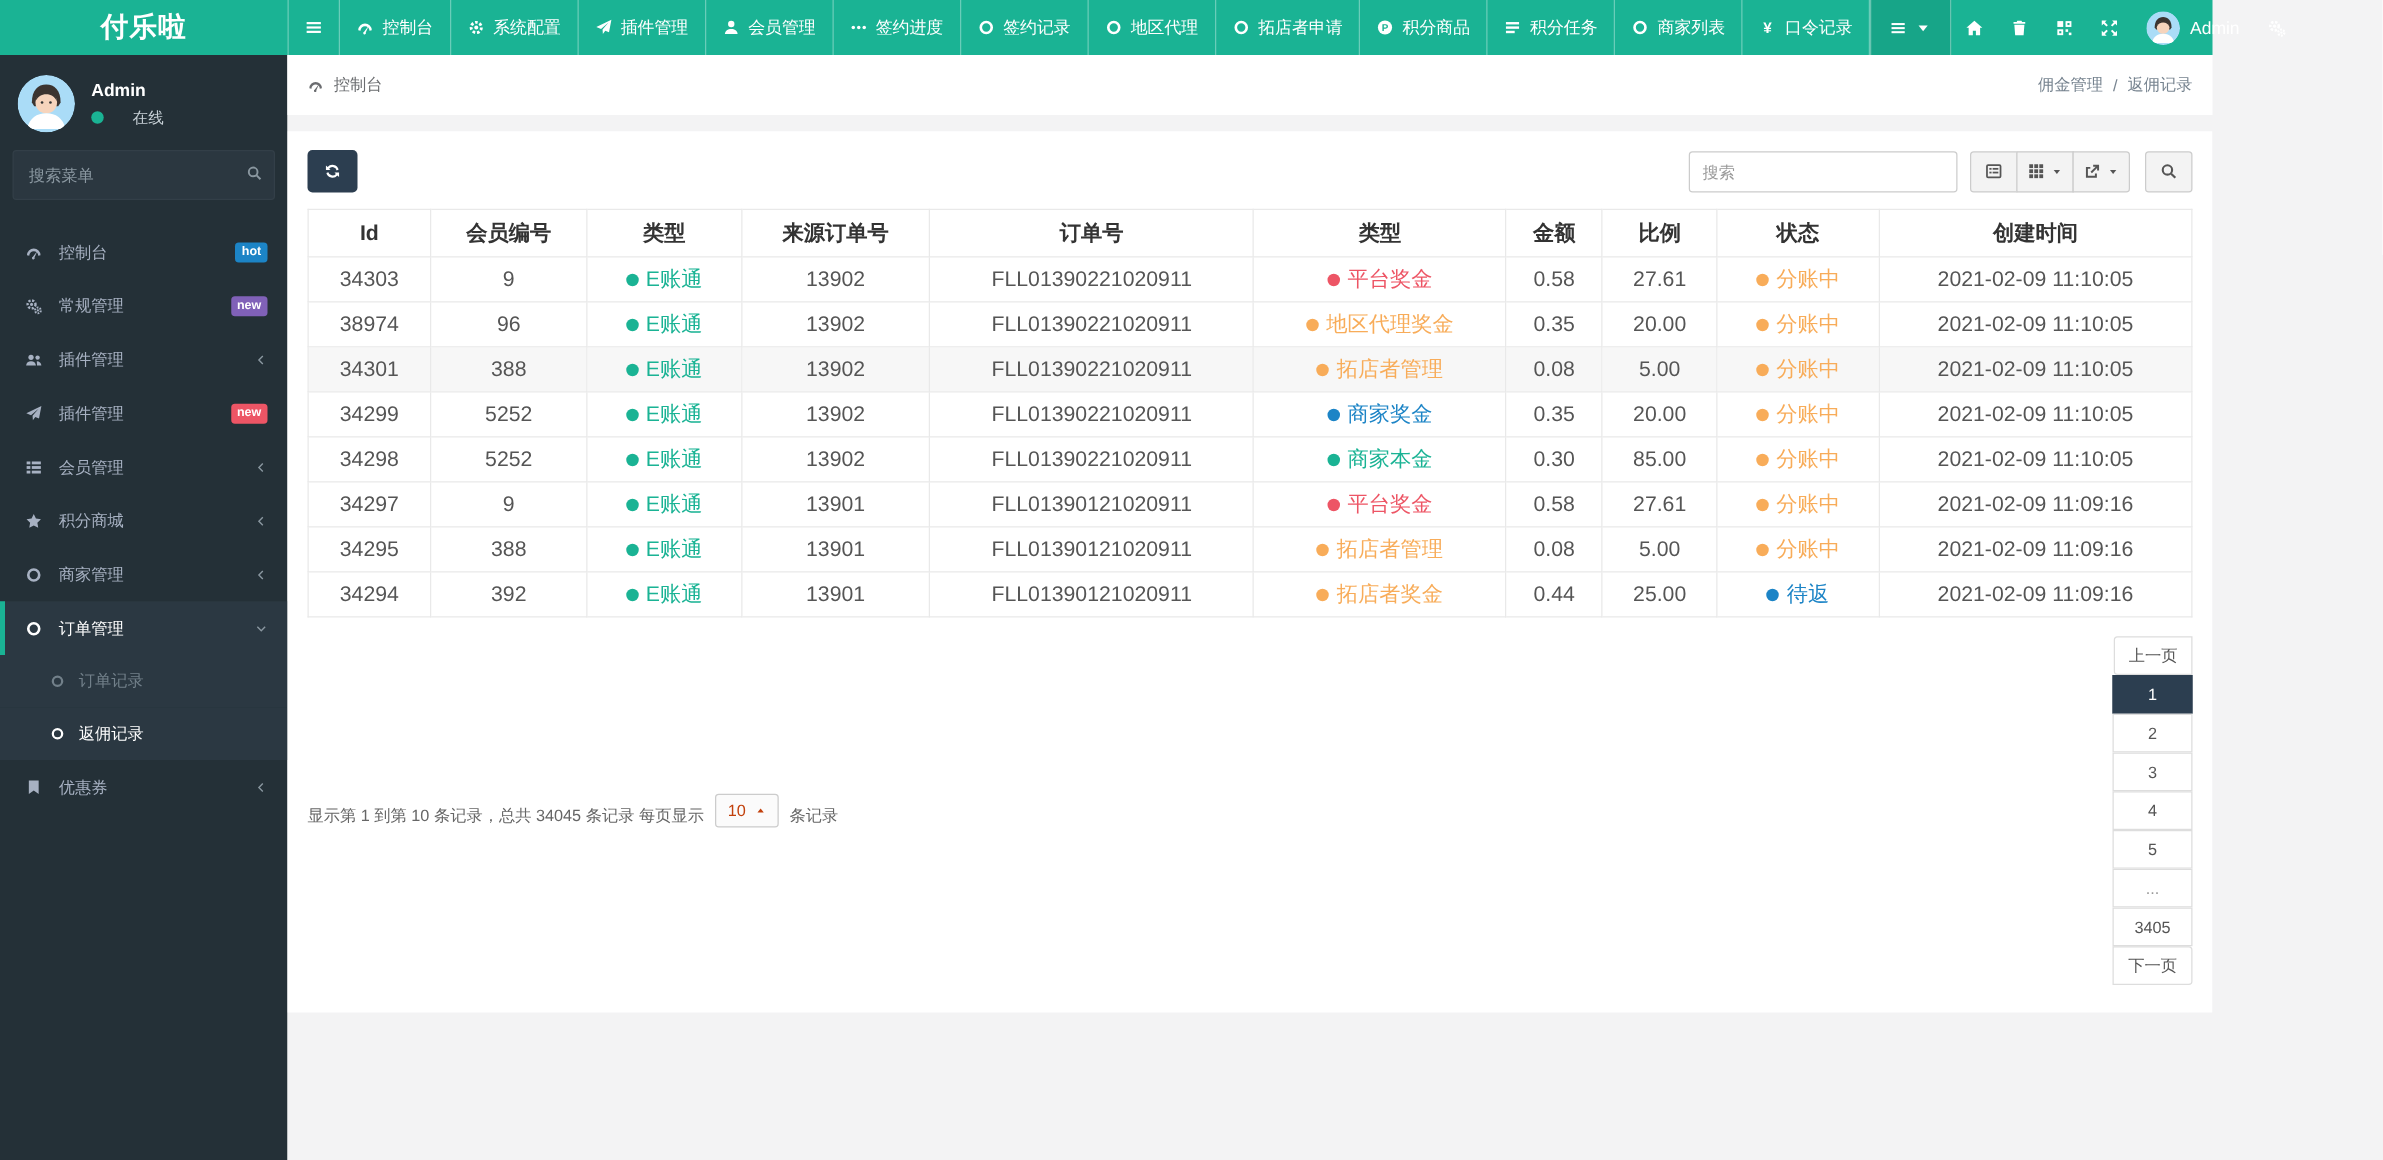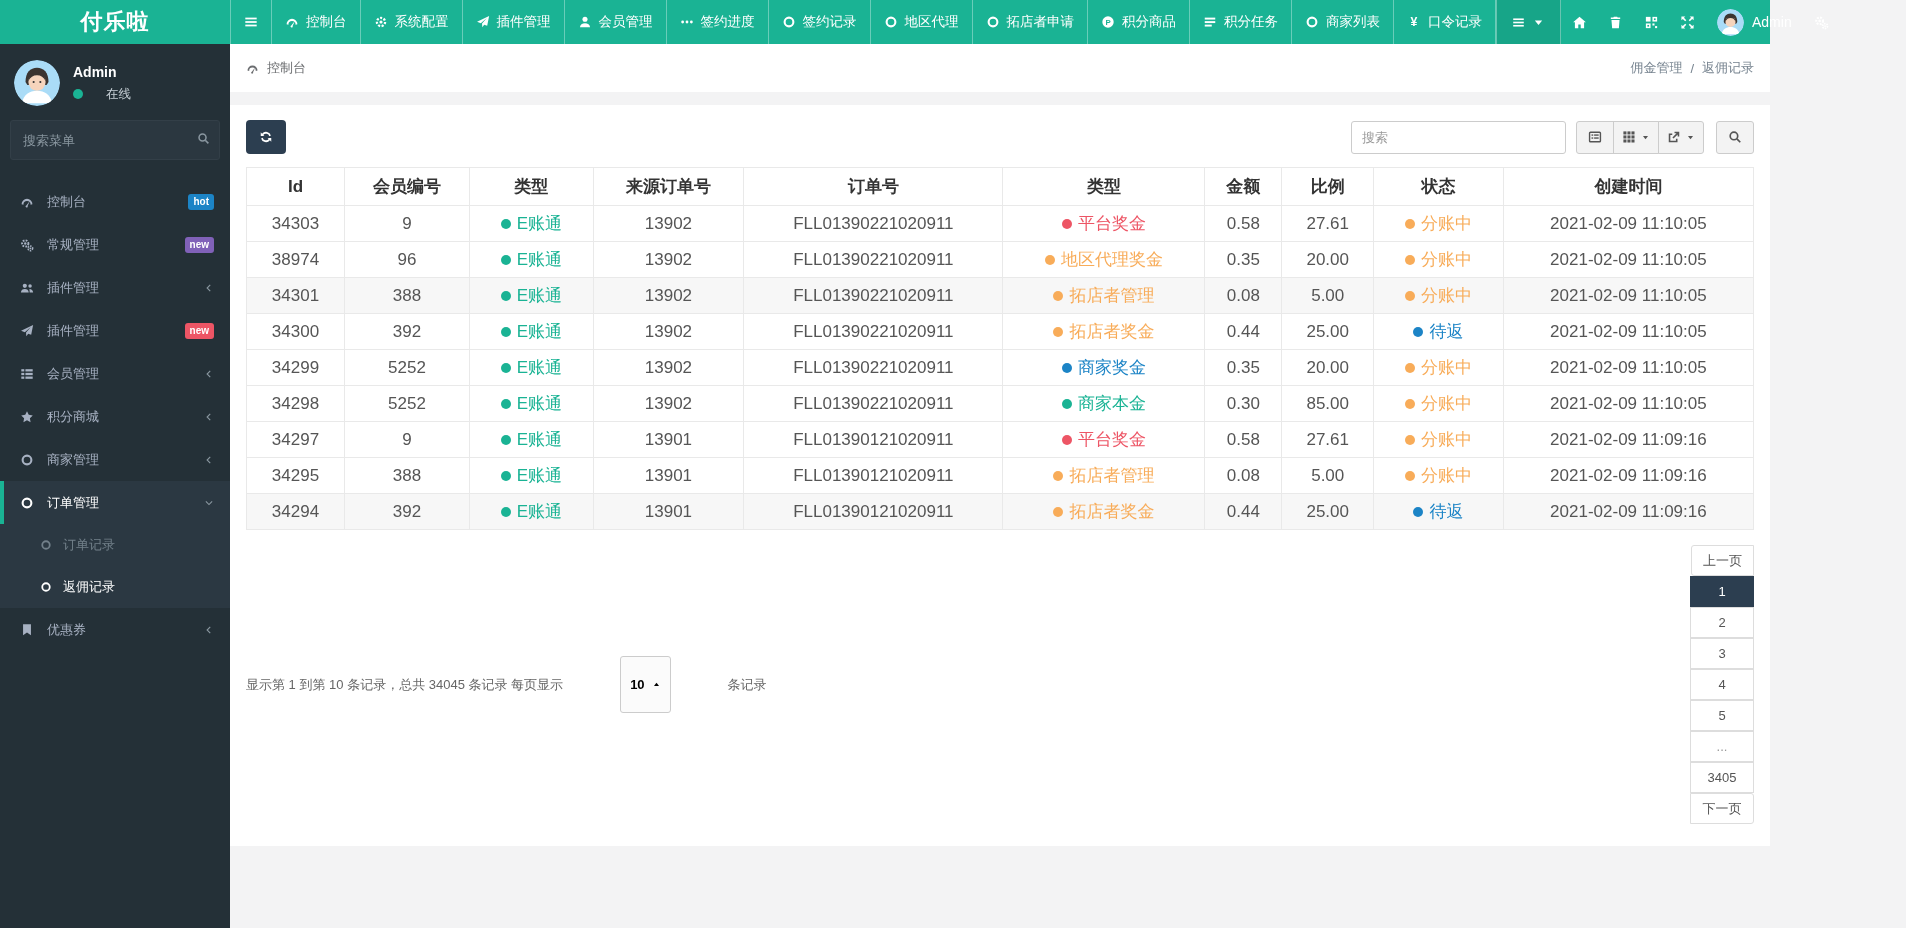--- a/index.html
+++ b/index.html
@@ -79,23 +79,23 @@
 
   table.grid { width:100%; border-collapse:collapse; table-layout:fixed; font-size:17px; color:#555; }
   .grid th, .grid td { border:1px solid #e9e9e9; text-align:center; height:36px; padding:0 4px;
                        overflow:hidden; white-space:nowrap; }
   .grid th { color:#333; font-weight:bold; height:38px; }
   .grid tbody tr:nth-child(3), .grid tbody tr:nth-child(9) { background:#f7f7f7; }
   .flag { display:inline-flex; align-items:center; gap:6px; }
   .cdot { width:10px; height:10px; border-radius:50%; display:inline-block; }
 
   .table-footer { display:flex; align-items:center; margin-top:15px; color:#666; }
-  .summary { display:flex; align-items:center;gap:48px; }
+  .summary { display:flex; align-items:flex-end; }
   .page-size-box { display:inline-flex; align-items:center; gap:7px; border:1px solid #ccc; border-radius:3px;
-                   background:#fbfbfb; padding:20px 9px; margin:0 9px; color:#000000; cursor:pointer;font-weight:bold; }
+                   background:#fbfbfb; padding:5px 9px; margin:0 9px; color:#c2410c; cursor:pointer; }
   .page-size-box .caret { font-size:9px; display:inline-flex; }
   .pagination { margin-left:auto; display:flex;flex-direction:column; }
   .page-btn { min-width:35px; height:31px; padding:0 11px; background:#fff; border:1px solid #ddd;
               margin-left:-1px; display:flex; align-items:center; justify-content:center; color:#555;
               font-size:13px; cursor:pointer; }
   .pagination .page-btn:first-child { border-radius:3px 0 0 3px; margin-left:0; }
   .pagination .page-btn:last-child { border-radius:0 3px 3px 0; }
   .page-btn.active { background:#2c3e50; border-color:#2c3e50; color:#fff; }
   .page-btn.disabled { color:#999; cursor:default; }
 </style>
@@ -608,32 +608,20 @@
                   <td><span class="flag" style="color:#1ab394"><span class="cdot" style="background:#1ab394"></span>E账通</span></td>
                   <td>13902</td>
                   <td>FLL01390221020911</td>
                   <td><span class="flag" style="color:#f8ac59"><span class="cdot" style="background:#f8ac59"></span>拓店者管理</span></td>
                   <td>0.08</td>
                   <td>5.00</td>
                   <td><span class="flag" style="color:#f8ac59"><span class="cdot" style="background:#f8ac59"></span>分账中</span></td>
                   <td>2021-02-09 11:10:05</td>
                 </tr>
                 <tr>
-                  <td>34300</td>
-                  <td>392</td>
-                  <td><span class="flag" style="color:#1ab394"><span class="cdot" style="background:#1ab394"></span>E账通</span></td>
-                  <td>13902</td>
-                  <td>FLL01390221020911</td>
-                  <td><span class="flag" style="color:#f8ac59"><span class="cdot" style="background:#f8ac59"></span>拓店者奖金</span></td>
-                  <td>0.44</td>
-                  <td>25.00</td>
-                  <td><span class="flag" style="color:#1c84c6"><span class="cdot" style="background:#1c84c6"></span>待返</span></td>
-                  <td>2021-02-09 11:10:05</td>
-                </tr>
-                <tr>
                   <td>34299</td>
                   <td>5252</td>
                   <td><span class="flag" style="color:#1ab394"><span class="cdot" style="background:#1ab394"></span>E账通</span></td>
                   <td>13902</td>
                   <td>FLL01390221020911</td>
                   <td><span class="flag" style="color:#1c84c6"><span class="cdot" style="background:#1c84c6"></span>商家奖金</span></td>
                   <td>0.35</td>
                   <td>20.00</td>
                   <td><span class="flag" style="color:#f8ac59"><span class="cdot" style="background:#f8ac59"></span>分账中</span></td>
                   <td>2021-02-09 11:10:05</td>

